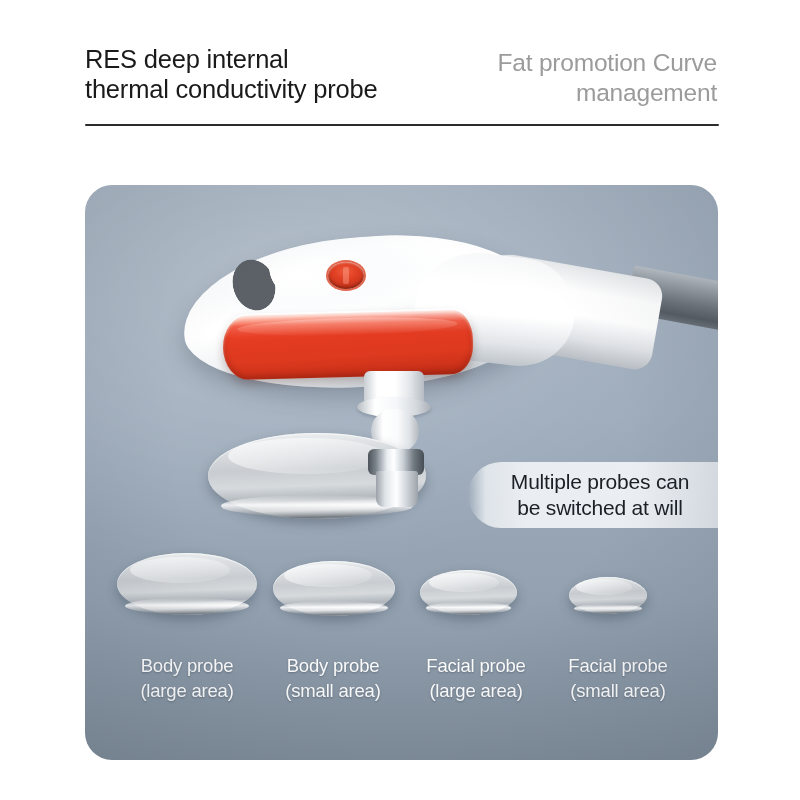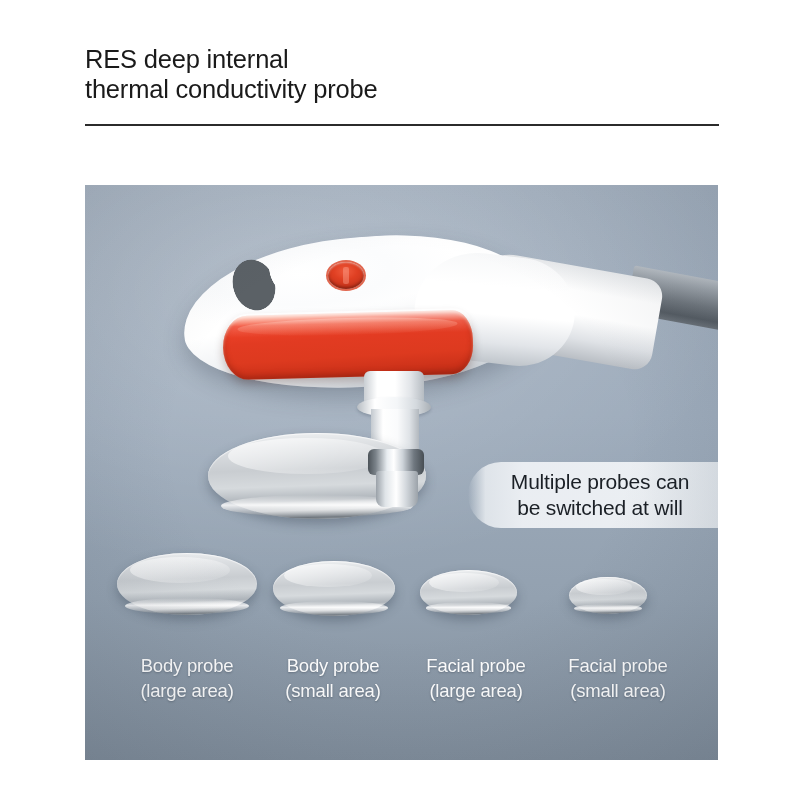--- a/index.html
+++ b/index.html
@@ -1,15 +1,15 @@
 <!DOCTYPE html>
 <html><head>
 <meta charset="utf-8">
 <style>
-  * { box-sizing: border-box; margin: 0; padding: 0; }
+  * { box-sizing: border-box; margin: 0; padding: 0; border-radius: 27px; }
 
   html, body {
     width: 800px;
     height: 800px;
     background: #ffffff;
     font-family: "Liberation Sans", sans-serif;
     overflow: hidden;
   }
 
   #page {
@@ -367,20 +367,22 @@
   .label-4 { position: absolute; left: 453px; width: 160px; }
 </style>
 </head>
 <body>
 
 <div id="page">
 
   <div class="header">
     <div class="header-left">RES deep internal
 thermal conductivity probe</div>
+    <div class="header-right">Fat promotion Curve
+management</div>
   </div>
   <div class="header-rule"></div>
 
   <div class="photo">
 
     <div class="device">
       <div class="wand-shaft"></div>
       <div class="body-taper"></div>
       <div class="head"></div>
       <div class="head-right"></div>

